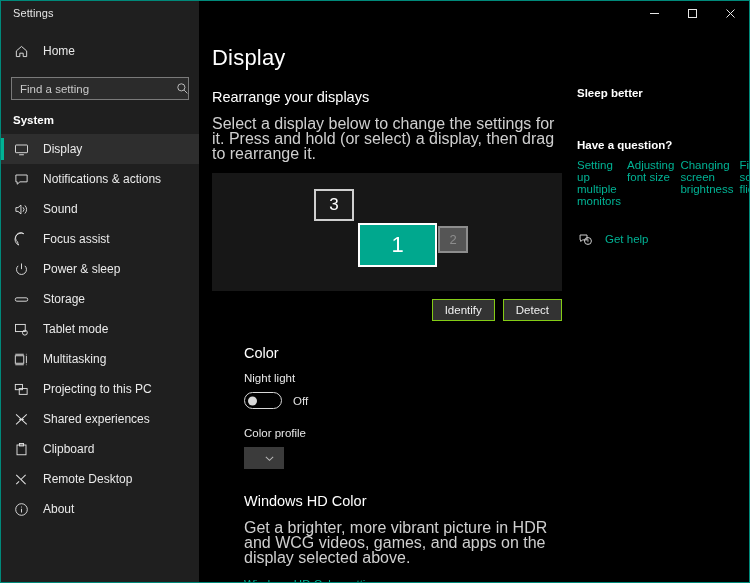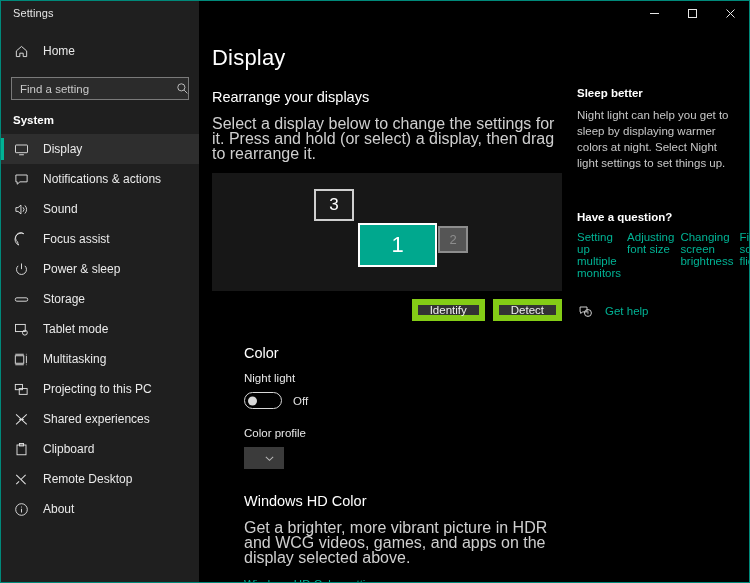--- a/index.html
+++ b/index.html
@@ -139,21 +139,21 @@
     left: 226px; top: 53px; width: 30px; height: 27px;
     background: #555555; border: 2px solid #8d8d8d;
     color: #8d8d8d; font-size: 13px;
   }
   #canvas-buttons {
     width: 350px; display: flex; justify-content: flex-end;
     gap: 8px; margin-top: 8px;
   }
   .btn {
     min-width: 58px; height: 22px; padding: 0 12px;
-    background: #333333; border: 6px solid #84cc16;
+    background: #333333; border: 1px solid #84cc16;
     color: #f0f0f0; font-size: 11.5px;
     font-family: "Liberation Sans", sans-serif;
     display: flex; align-items: center; justify-content: center;
     cursor: default;
   }
 
   .section { margin-top: 24px; margin-left: 32px; }
   .sub-label { font-size: 11.5px; color: #e8e8e8; margin-bottom: 8px; }
 
   
@@ -450,21 +450,20 @@
           <p class="para">Get a brighter, more vibrant picture in HDR and WCG videos, games, and apps on the display selected above.</p>
           <div style="margin-top:9px;">
             <a class="link" href="#">Windows HD Color settings</a>
           </div>
         </div>
 
       </div>
 
       <div id="rail">
         <div class="rail-h">Sleep better</div>
-        <div class="rail-p">Night light can help you get to sleep by displaying warmer colors at night. Select Night light settings to set things up.</div>
 
         <div id="rail-question">
           <div class="rail-h">Have a question?</div>
           <div class="rail-link-list">
             <a class="link" href="#">Setting up multiple monitors</a>
             <a class="link" href="#">Adjusting font size</a>
             <a class="link" href="#">Changing screen brightness</a>
             <a class="link" href="#">Fixing screen flickering</a>
           </div>
         </div>

